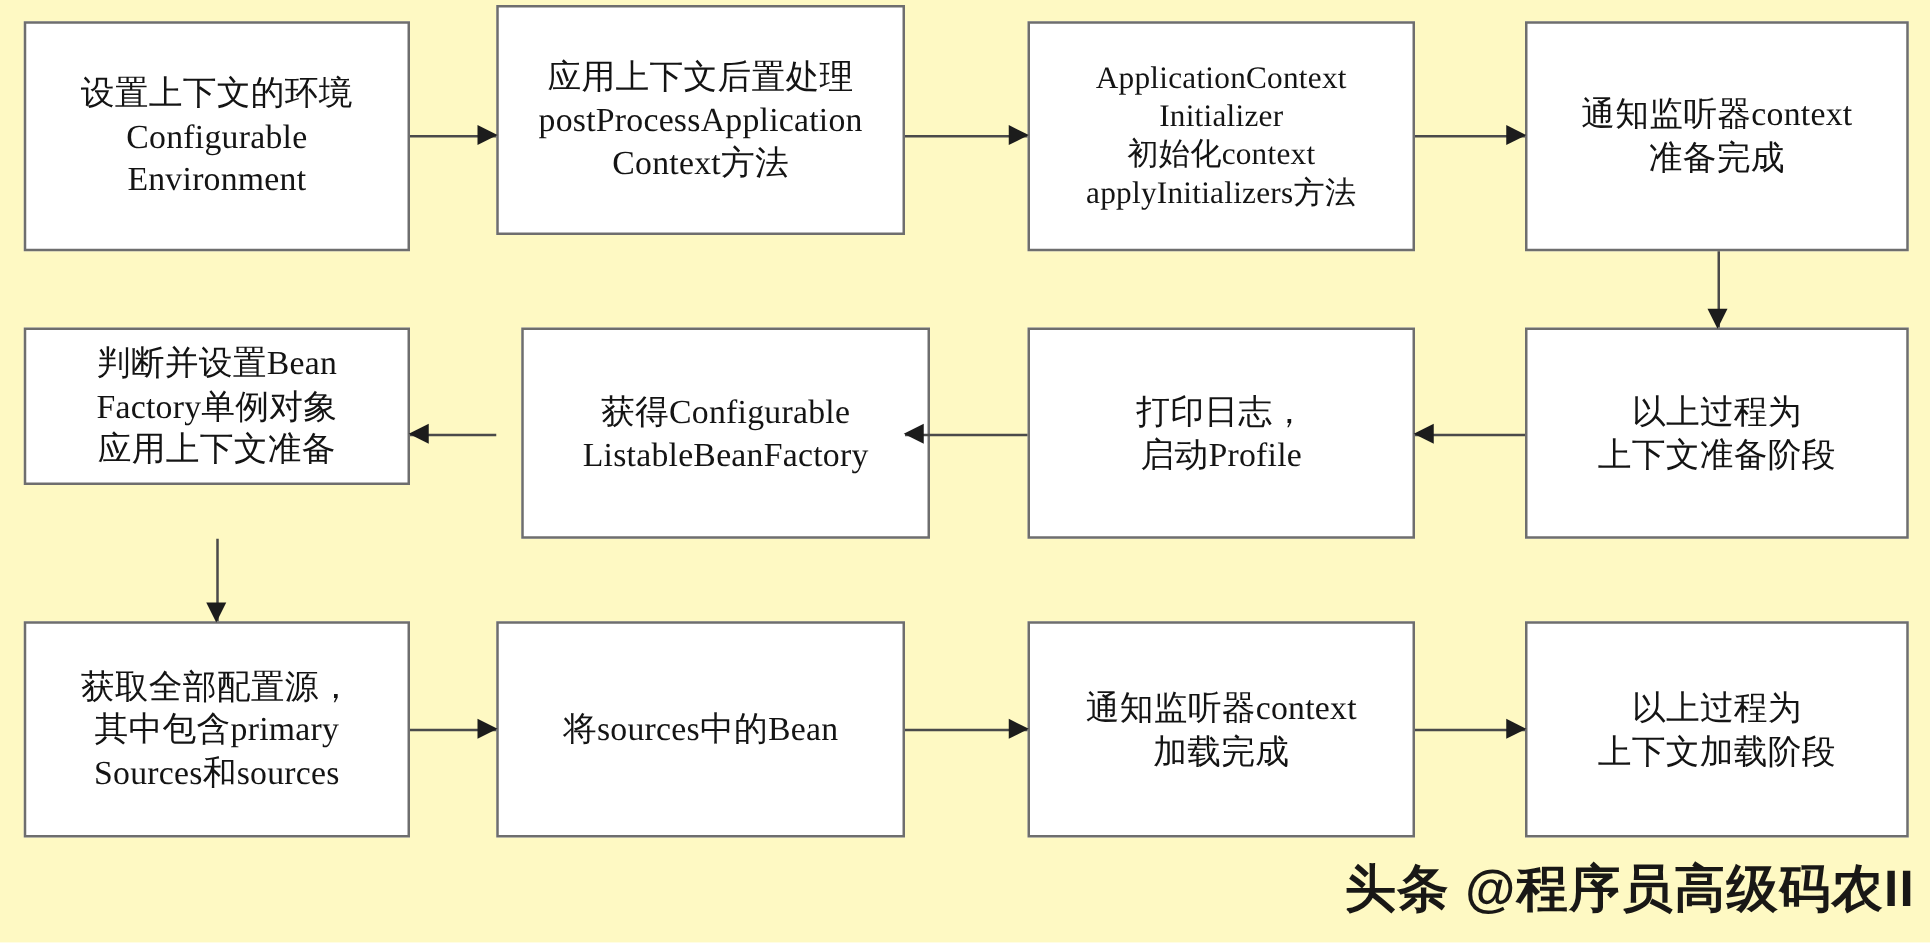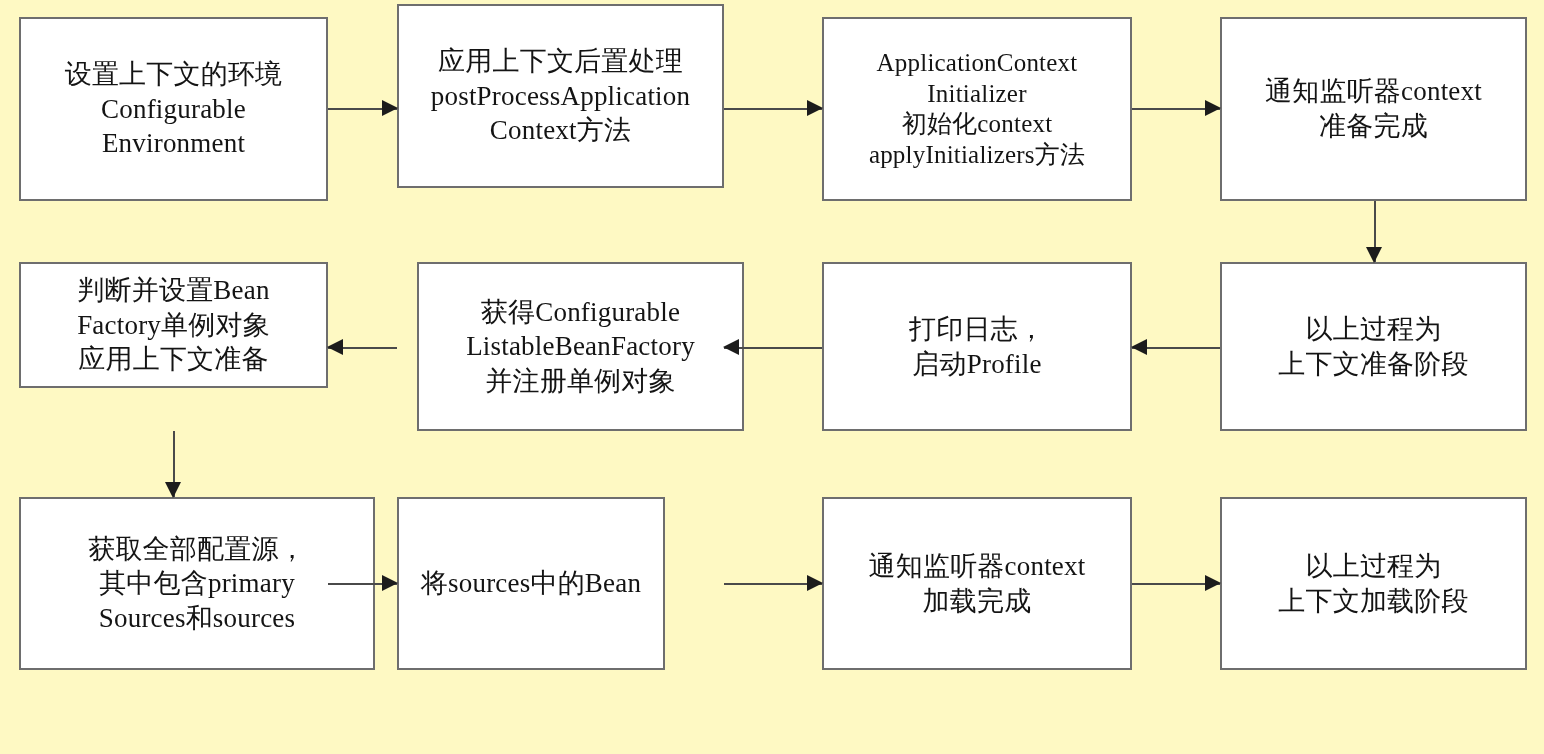--- a/index.html
+++ b/index.html
@@ -137,40 +137,39 @@
 
   <div class="node" style="left:19px; top:262px; width:309px; height:126px;">
     <span class="ln">判断并设置Bean</span>
     <span class="ln">Factory单例对象</span>
     <span class="ln">应用上下文准备</span>
   </div>
 
   <div class="node" style="left:397px; top:262px; width:327px; height:169px;margin-left:20px;">
     <span class="ln">获得Configurable</span>
     <span class="ln">ListableBeanFactory</span>
-    <span class="ln">并注册单例对象</span>
   </div>
 
   <div class="node" style="left:822px; top:262px; width:310px; height:169px;font-family:Liberation Serif, serif;">
     <span class="ln">打印日志，</span>
     <span class="ln">启动Profile</span>
   </div>
 
   <div class="node" style="left:1220px; top:262px; width:307px; height:169px;">
     <span class="ln">以上过程为</span>
     <span class="ln">上下文准备阶段</span>
   </div>
 
-  <div class="node" style="left:19px; top:497px; width:356px; height:173px;">
+  <div class="node" style="left:19px; top:497px; width:309px; height:173px;">
     <span class="ln">获取全部配置源，</span>
     <span class="ln">其中包含primary</span>
     <span class="ln">Sources和sources</span>
   </div>
 
-  <div class="node" style="left:397px; top:497px; width:268px; height:173px;">
+  <div class="node" style="left:397px; top:497px; width:327px; height:173px;">
     <span class="ln">将sources中的Bean</span>
   </div>
 
   <div class="node" style="left:822px; top:497px; width:310px; height:173px;">
     <span class="ln">通知监听器context</span>
     <span class="ln">加载完成</span>
   </div>
 
   <div class="node" style="left:1220px; top:497px; width:307px; height:173px;">
     <span class="ln">以上过程为</span>
@@ -226,14 +225,15 @@
     <span class="shaft-h"></span>
     <span class="head right"></span>
   </div>
 
   <div class="conn" style="left:1132px; top:567px; width:88px; height:32px;">
     <span class="shaft-h"></span>
     <span class="head right"></span>
   </div>
 
 
+  <div class="watermark">头条 @程序员高级码农II</div>
 
 </div>
 
 </body></html>

